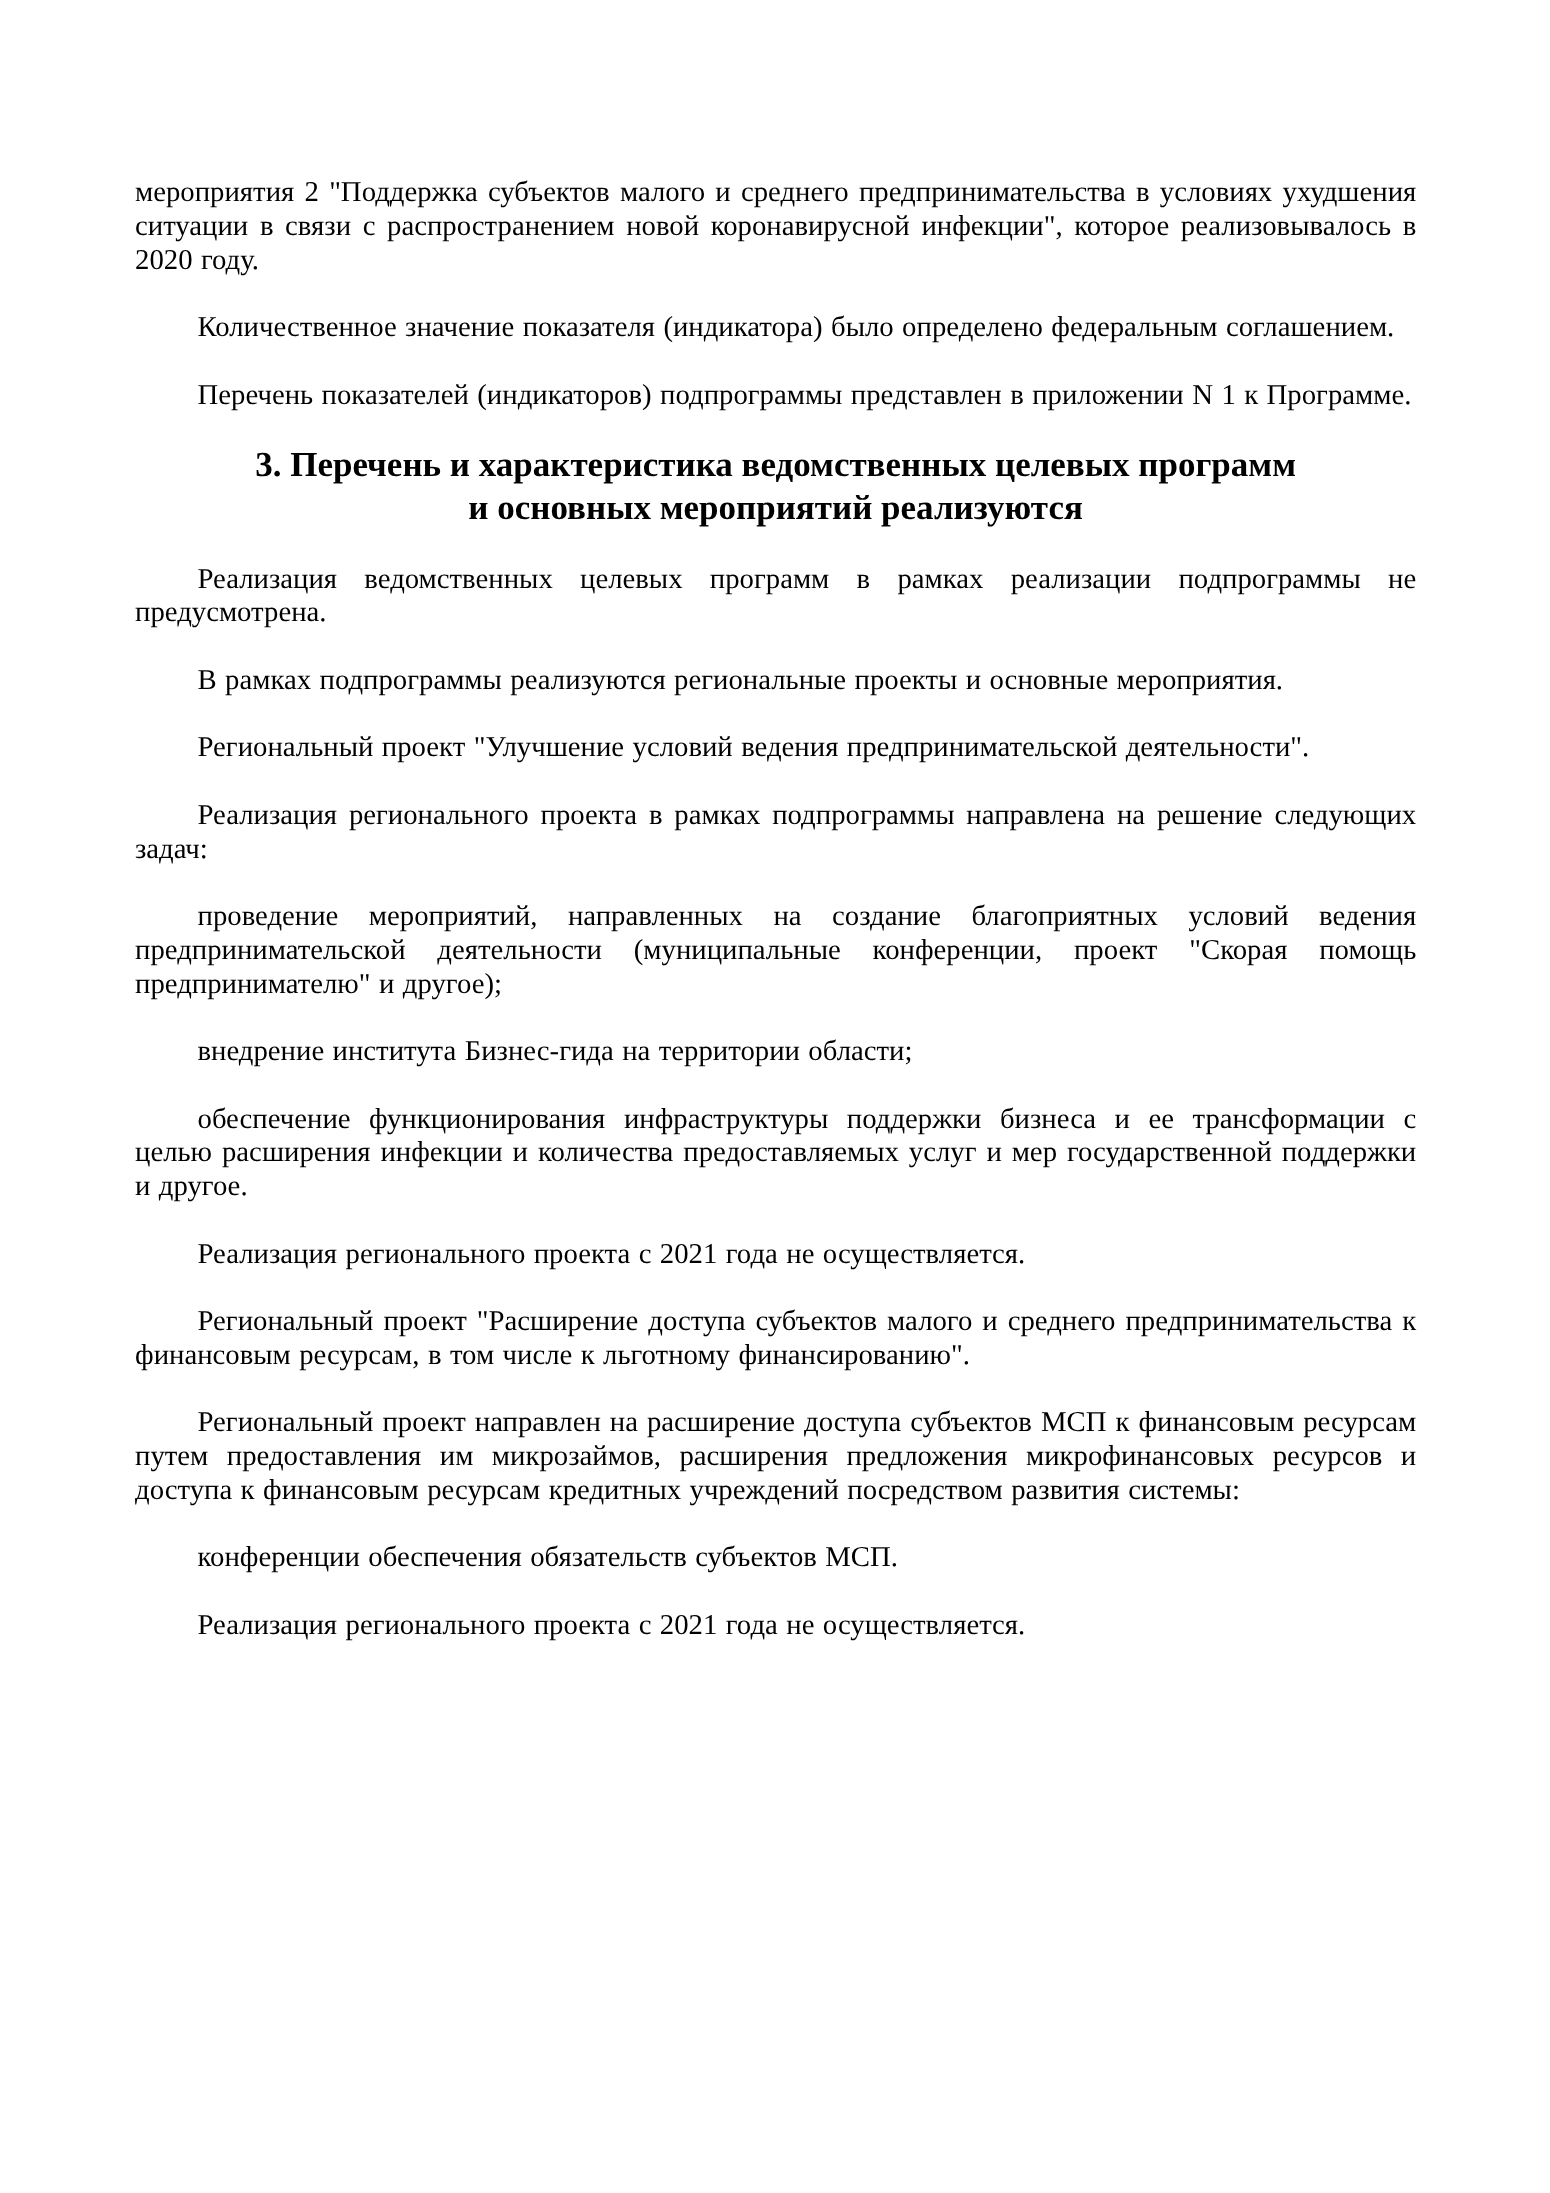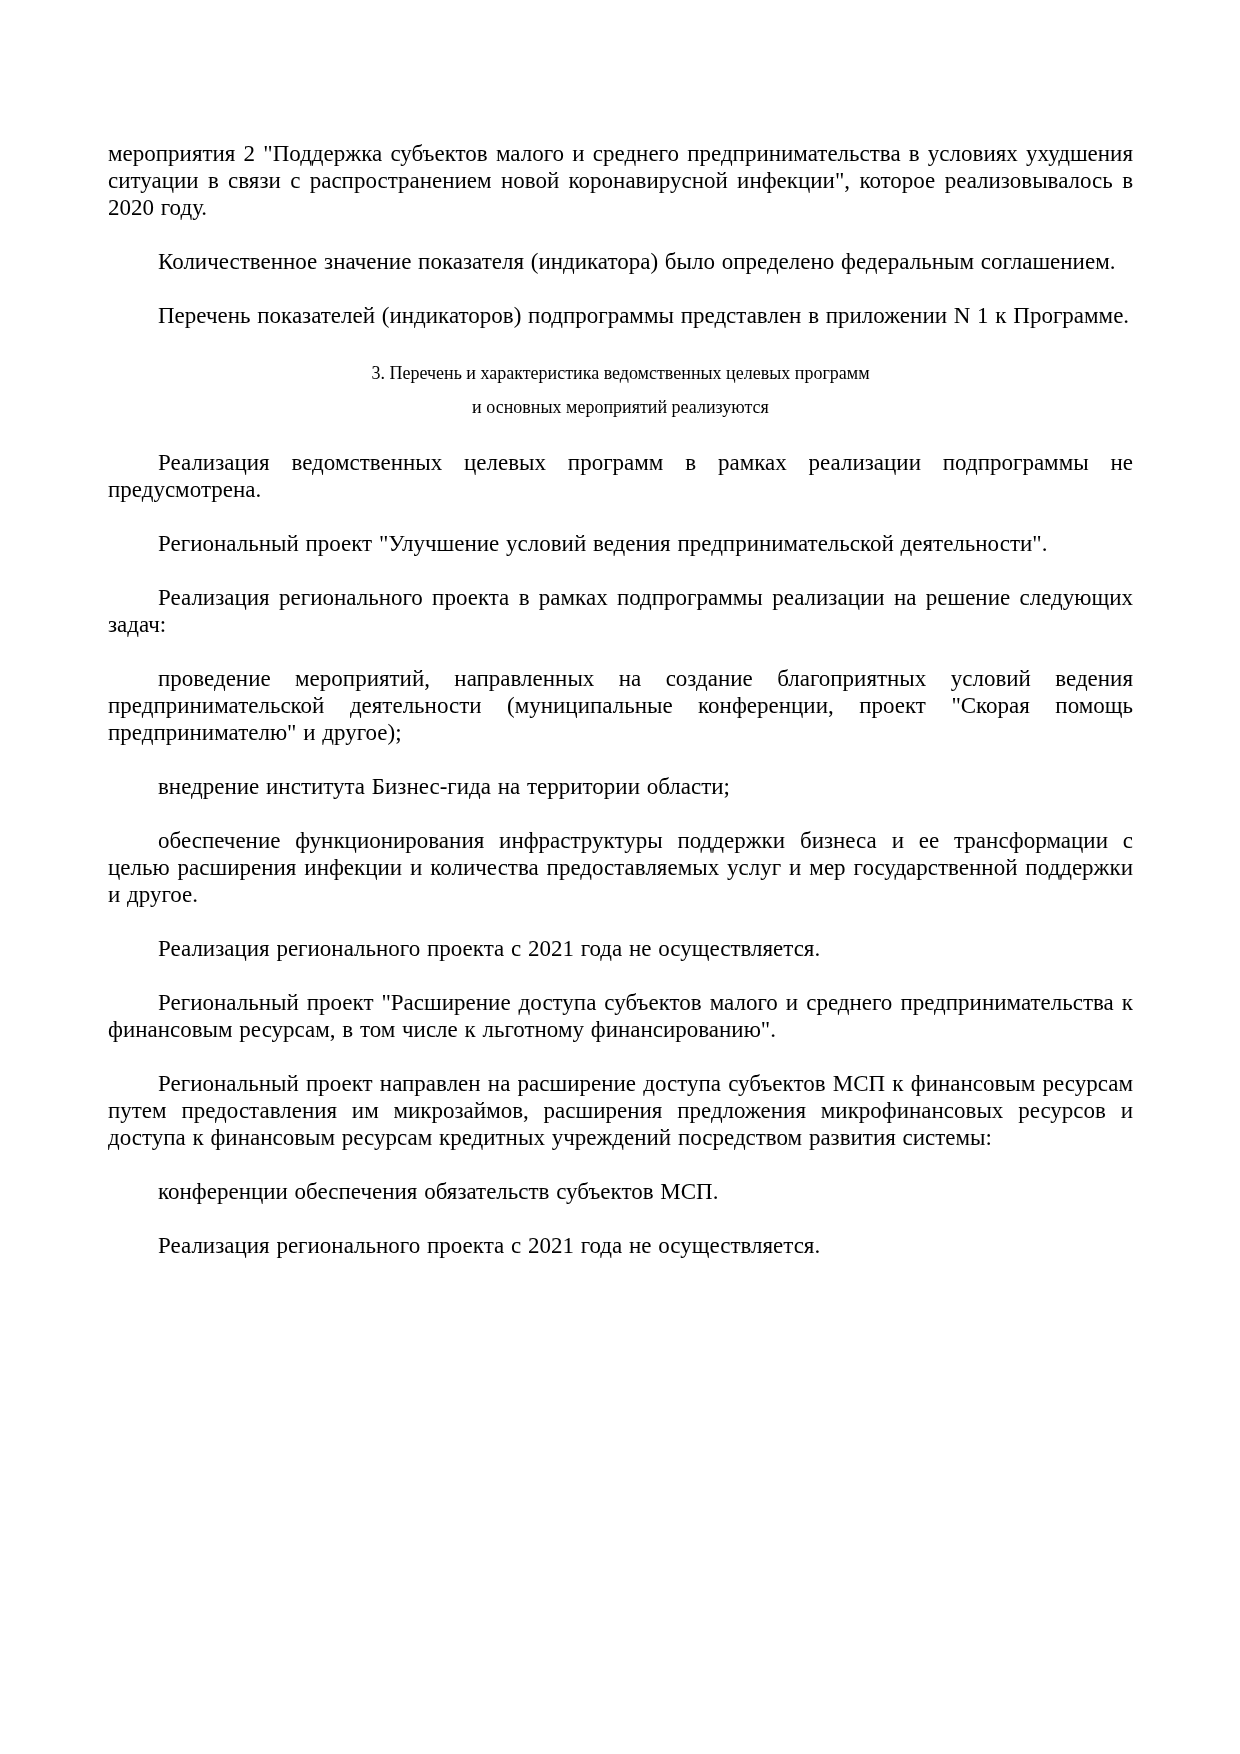--- a/index.html
+++ b/index.html
@@ -26,23 +26,23 @@
     line-height: 27px;
     text-align: justify;
     text-indent: 50px;
     margin: 0 0 27px 0;
     word-spacing: 1px;
   }
   .para.continuation {
     text-indent: 0;
   }
   .section-heading {
-    font-size: 18px;
+    font-size: 28px;
     line-height: 34px;
-    font-weight: 400;
+    font-weight: 700;
     text-align: center;
     margin: 7px 0 25px 0;
   }
   .section-heading span {
     display: block;
   }
 </style>
 </head>
 <body>
 
@@ -54,24 +54,25 @@
 
   <p class="para">Перечень показателей (индикаторов) подпрограммы представлен в приложении N 1 к Программе.</p>
 
   <h2 class="section-heading">
     <span>3. Перечень и характеристика ведомственных целевых программ</span>
     <span>и основных мероприятий реализуются</span>
   </h2>
 
   <p class="para">Реализация ведомственных целевых программ в рамках реализации подпрограммы не предусмотрена.</p>
 
+  <p class="para">В рамках подпрограммы реализуются региональные проекты и основные мероприятия.</p>
 
   <p class="para">Региональный проект "Улучшение условий ведения предпринимательской деятельности".</p>
 
-  <p class="para">Реализация регионального проекта в рамках подпрограммы реализации на решение следующих задач:</p>
+  <p class="para">Реализация регионального проекта в рамках подпрограммы направлена на решение следующих задач:</p>
 
 
   <p class="para">проведение мероприятий, направленных на создание благоприятных условий ведения предпринимательской деятельности (муниципальные конференции, проект "Скорая помощь предпринимателю" и другое);</p>
 
   <p class="para">внедрение института Бизнес-гида на территории области;</p>
 
   <p class="para">обеспечение функционирования инфраструктуры поддержки бизнеса и ее трансформации с целью расширения инфекции и количества предоставляемых услуг и мер государственной поддержки и другое.</p>
 
   <p class="para">Реализация регионального проекта с 2021 года не осуществляется.</p>
 

